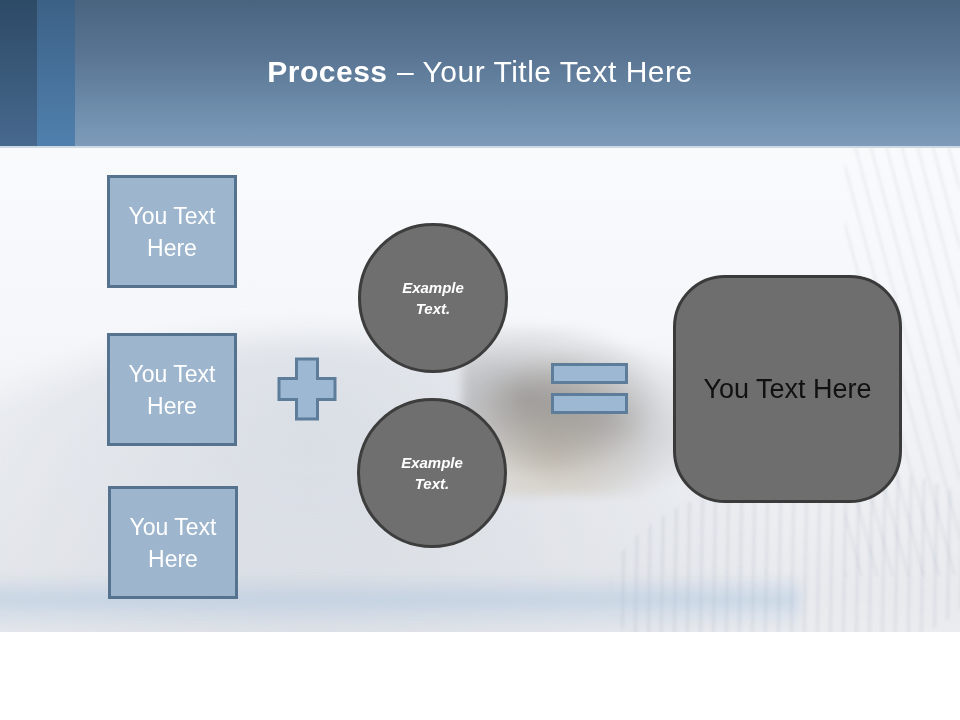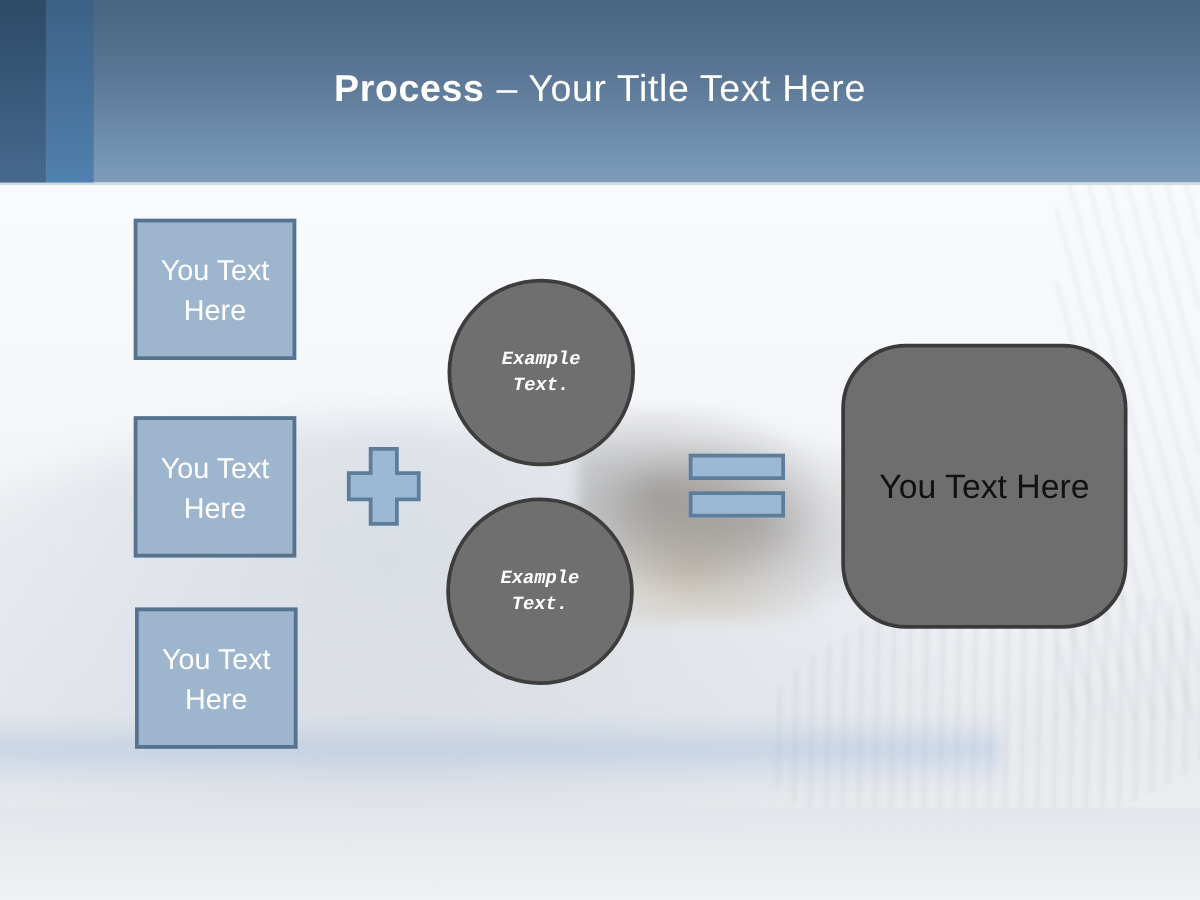--- a/index.html
+++ b/index.html
@@ -1,17 +1,17 @@
 <!DOCTYPE html>
 <html><head>
 <meta charset="utf-8">
 <style>
   html,body { margin:0; padding:0; background:#ffffff; }
   .slide {
-    position:relative; width:960px; height:720px; overflow:hidden;
+    position:relative; width:960px; height:632px; overflow:hidden;
     font-family:"Liberation Sans", sans-serif;
     background:#f5f7fa;
   }
 
   
   .content-bg {
     position:absolute; left:0; top:146px; width:960px; height:574px;
     background:linear-gradient(180deg,#f8fafc 0%,#f5f7fa 30%,#eef0f4 58%,#e8eaee 78%,#edeff2 95%,#eff1f4 100%);
     overflow:hidden;
   }
@@ -84,21 +84,21 @@
   .plus-shape { position:absolute; left:276px; top:356px; }
 
   .gray-circle {
     position:absolute; width:144px; height:144px; border-radius:50%;
     background:#6f6f6f; border:3px solid #3d3d3d;
     display:flex; align-items:center; justify-content:center; text-align:center;
     color:#ffffff; font-size:15px; font-weight:bold; font-style:italic; line-height:21px;
   }
   .gray-circle.c1 { left:358px; top:223px; }
   .gray-circle.c2 { left:357px; top:398px; }
-  .gray-circle span { display:block; max-width:86px;font-family:Liberation Mono, monospace; }
+  .gray-circle span { display:block; max-width:86px; }
 
   .equals-shape { position:absolute; left:551px; top:363px; }
   .equals-bar {
     box-sizing:border-box; width:77px; height:21px;
     background:#9cb8d3; border:3px solid #5d7d9b;
   }
   .equals-bar + .equals-bar { margin-top:9px; }
 
   .result-box {
     position:absolute; left:673px; top:275px; width:223px; height:222px;

